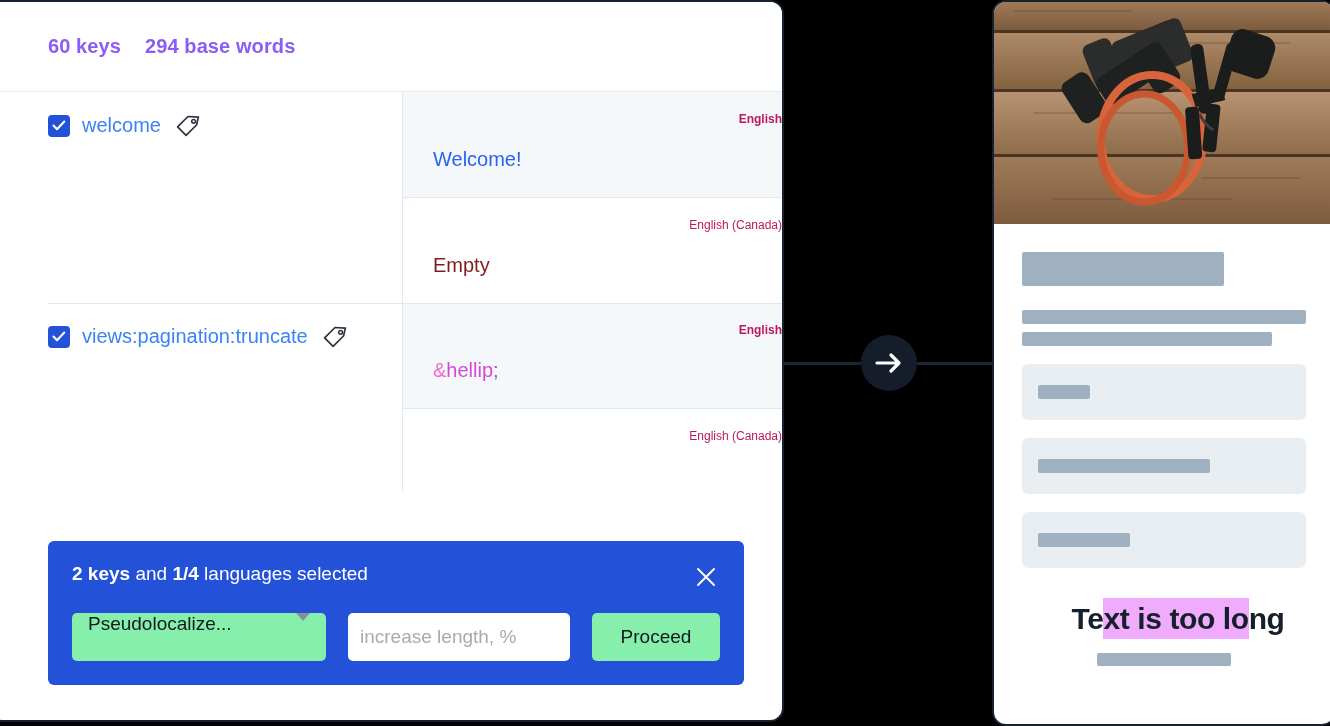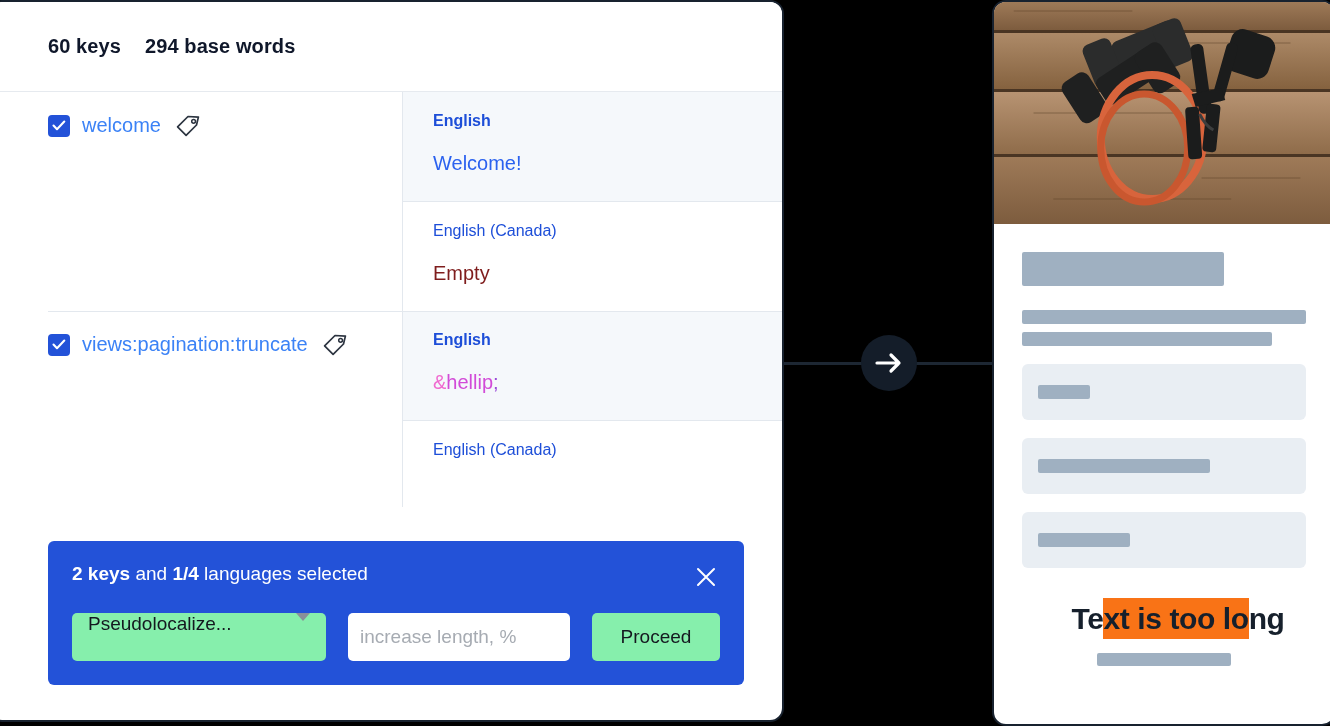--- a/index.html
+++ b/index.html
@@ -61,21 +61,21 @@
     display: flex;
     align-items: center;
     padding-left: 58px;
     box-sizing: border-box;
     background: #ffffff;
     border-bottom: 1px solid #e6eaef;
   }
   .header-stat {
     font-size: 20px;
     font-weight: bold;
-    color: #0f172a;
+    color: #8b5cf6;
     letter-spacing: 0.1px;
   }
   .header-stat + .header-stat { margin-left: 24px; }
 
   .rows-area { position: relative; }
 
   .key-row {
     display: flex;
     position: relative;
   }
@@ -135,23 +135,24 @@
     position: relative;
     background: #ffffff;
     border-left: 1px solid #e3e8ee;
   }
 
   .lang-block {
     padding: 20px 0 26px 30px;
   }
   .lang-block.highlight { background: #f5f8fb; border-bottom: 1px solid #e3e8ee; }
   .lang-name {
-    font-size: 16px;
-    color: #1d4ed8;
+    font-size: 12px;
+    color: #be185d;
     margin-bottom: 22px;
+    text-align: right;
   }
   .lang-block.highlight .lang-name { font-weight: bold; }
   .lang-value { font-size: 20px; }
   .val-blue { color: #2b62ef; }
   .val-red   { color: #7f1d1d; }
   .val-code  { color: #d24bd8; }
   .val-code .amp { color: #f06ad0; }
   .val-code .semi { color: #9a4bd8; }
 
   
@@ -293,21 +294,21 @@
     font-size: 30px;
     font-weight: bold;
     color: #16202c;
     letter-spacing: -0.4px;
     white-space: nowrap;
     display: inline-block;
     position: relative;
     left: 14px;
   }
   .overflow-text .hl {
-    background: #f97316;
+    background: #f0abfc;
     padding: 4px 0;
   }
   .skel-footer {
     height: 13px;
     width: 134px;
     margin: 17px auto 0 auto;
     background: #9fb0c1;
     border-radius: 2px;
   }
 </style>

